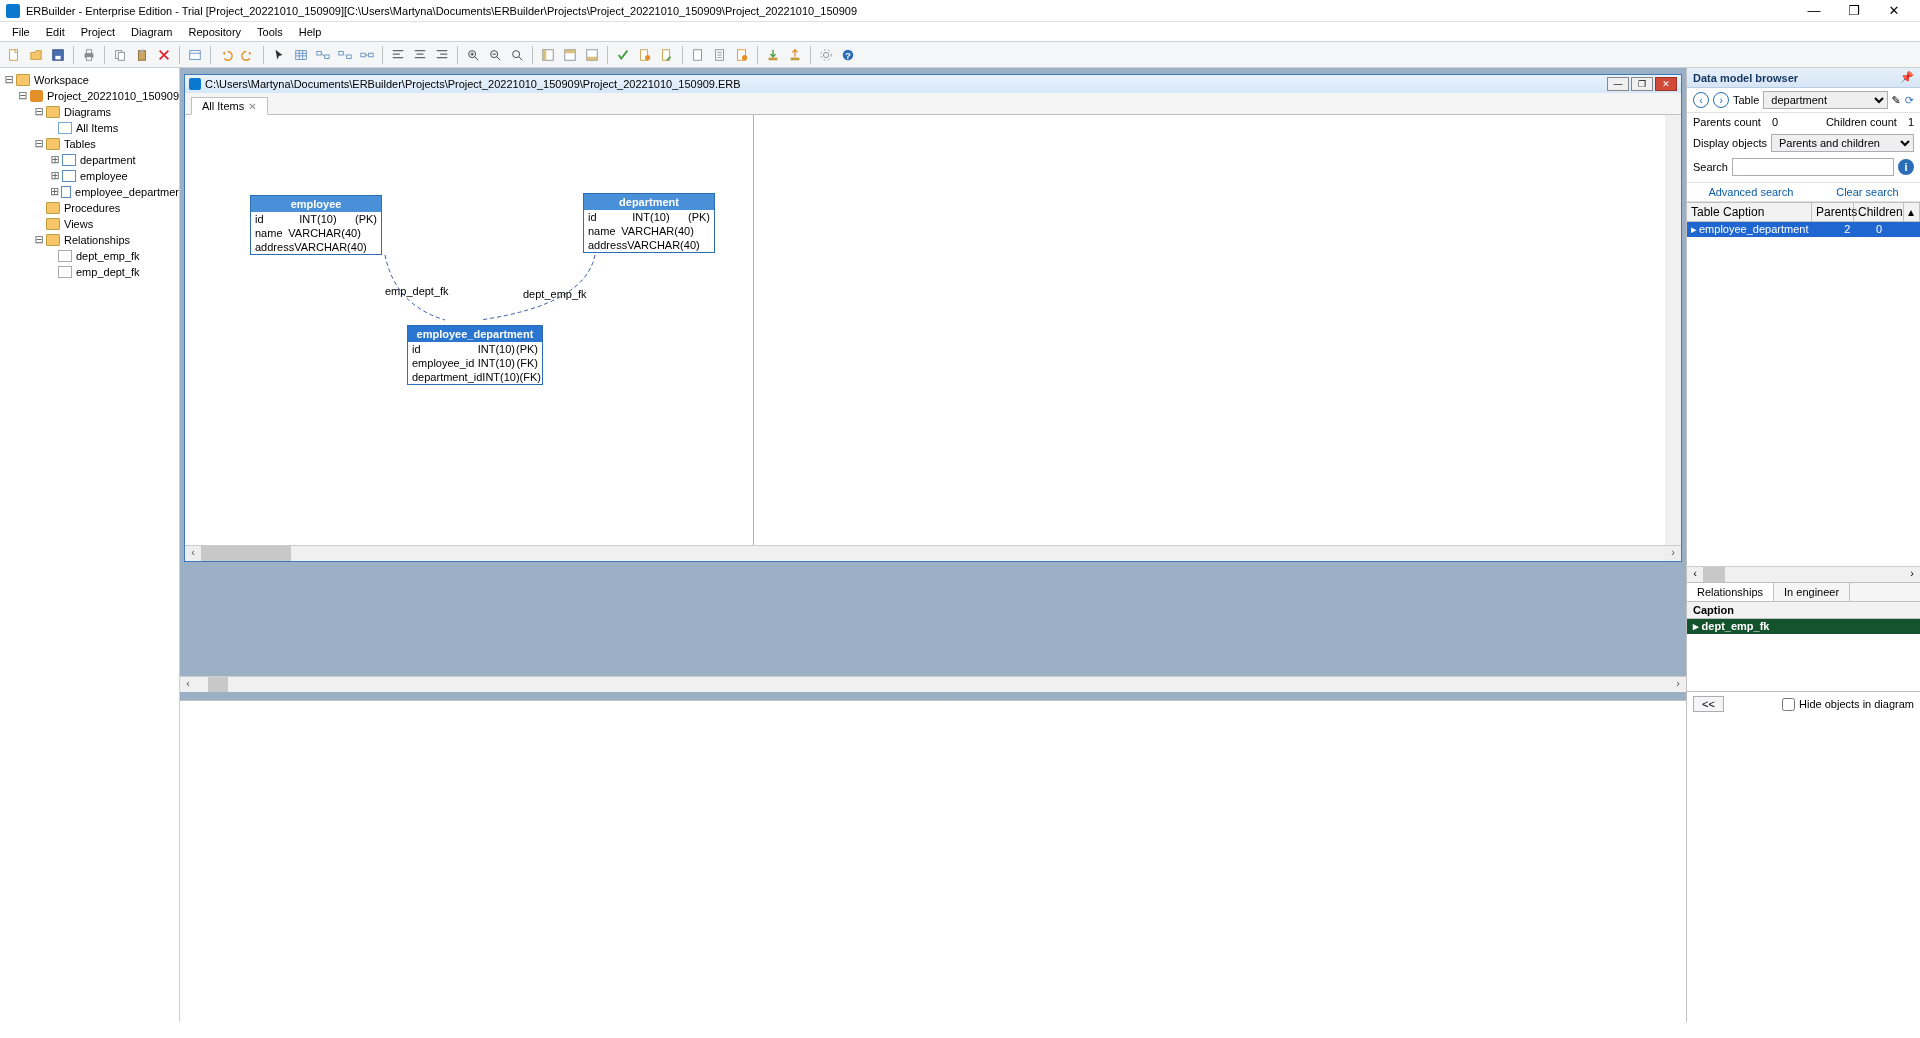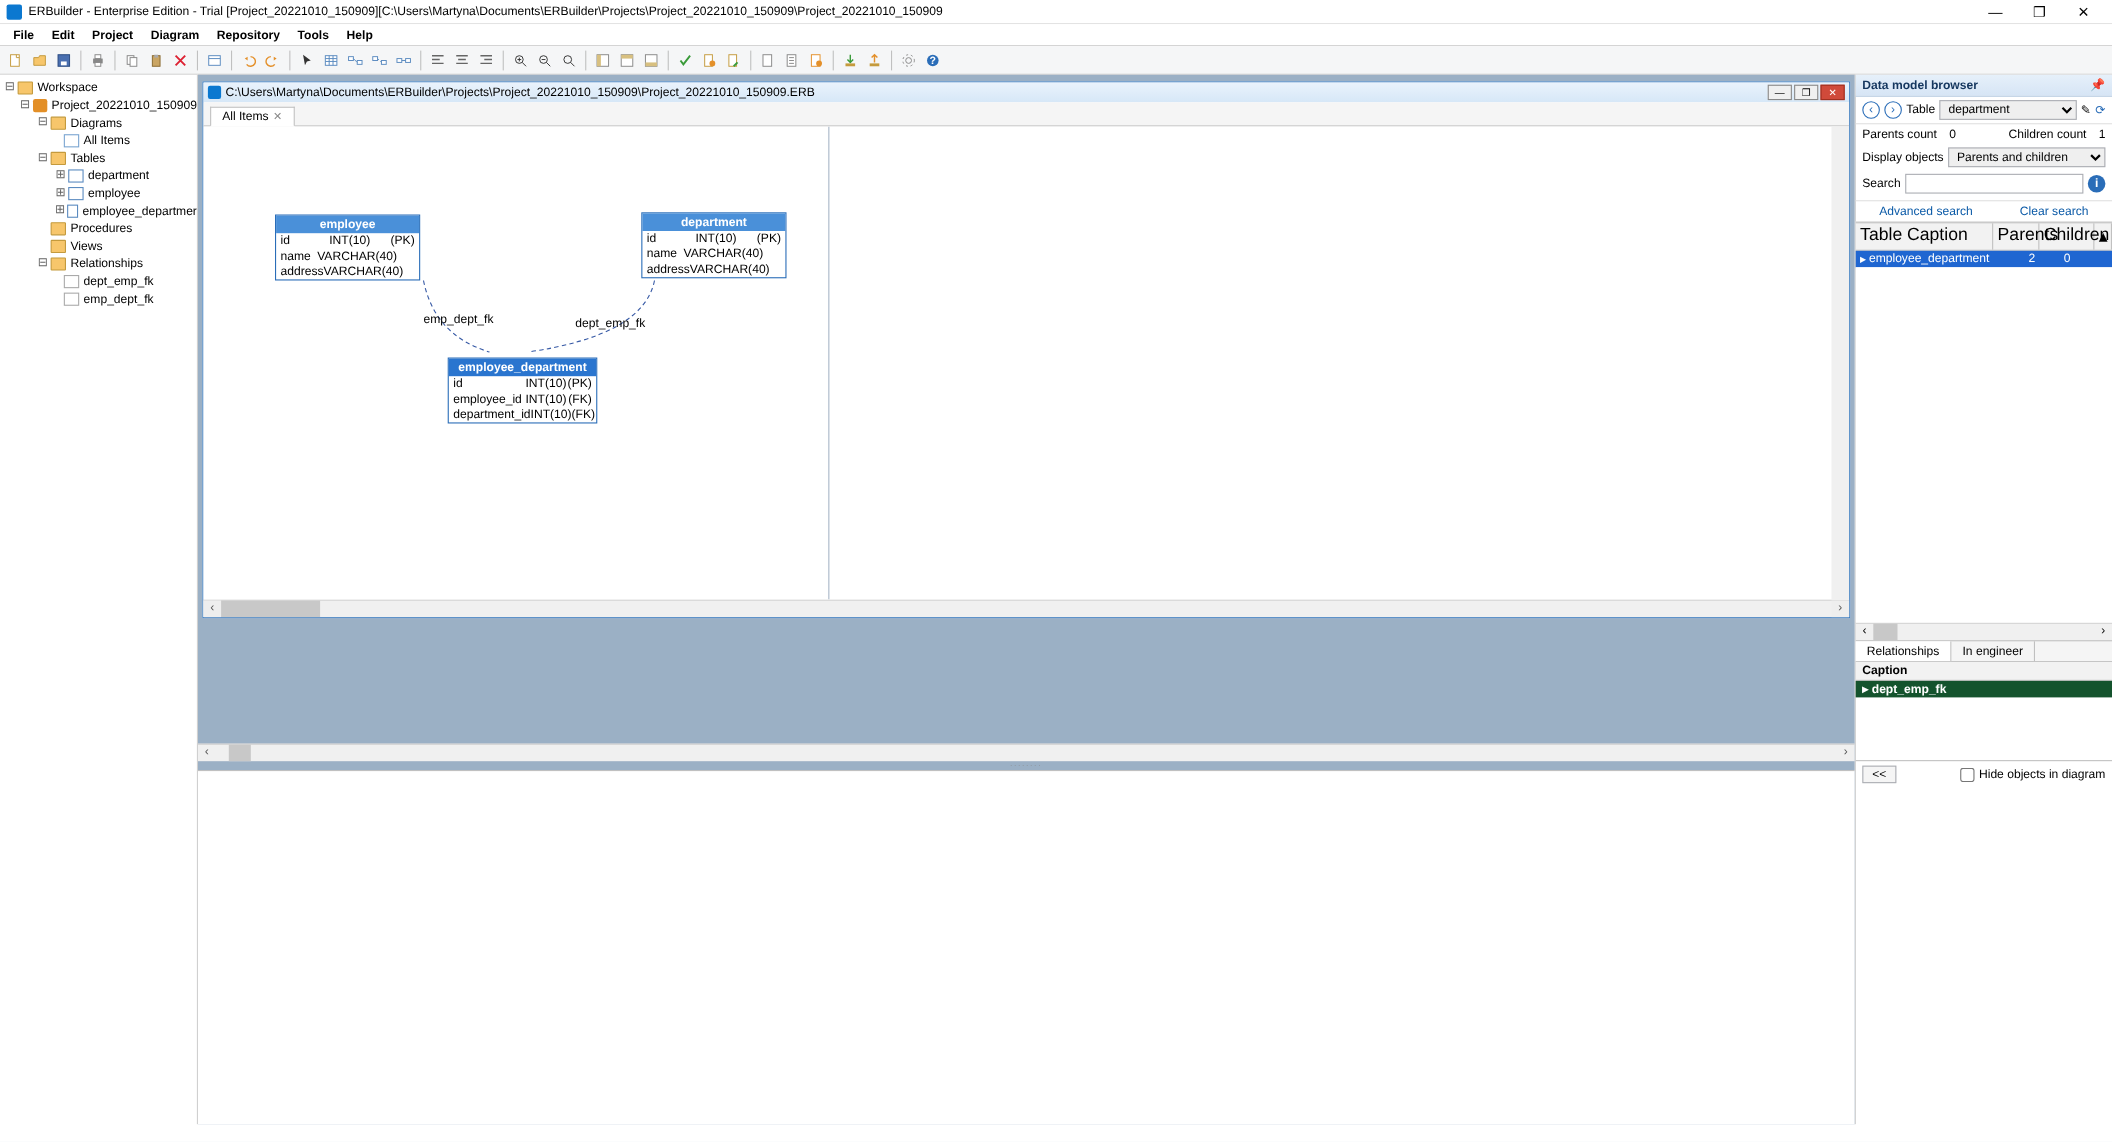--- a/index.html
+++ b/index.html
@@ -2,21 +2,21 @@
 <html><head>
 <meta charset="utf-8">
 <style>
 * { box-sizing: border-box; margin: 0; padding: 0; font-family: "Segoe UI", Tahoma, sans-serif; font-size: 11px; }
 html, body { width: 1920px; height: 1038px; background: #fff; overflow: hidden; }
 .titlebar { height: 22px; background: #fff; display: flex; align-items: center; padding: 0 6px; border-bottom: 1px solid #e0e0e0; }
 .titlebar .icon { width: 14px; height: 14px; background: #0b78d0; border-radius: 2px; margin-right: 6px; }
 .titlebar .title { flex: 1; color: #000; }
 .titlebar .winbtn { width: 40px; height: 20px; display: flex; align-items: center; justify-content: center; font-size: 13px; color: #000; }
 .menubar { height: 20px; background: #fff; display: flex; align-items: center; padding: 0 4px; border-bottom: 1px solid #d0d0d0; }
-.menubar .menuitem { padding: 2px 8px; color: #000; cursor: default; font-weight: bold; }
+.menubar .menuitem { padding: 2px 8px; color: #000; cursor: default; }
 .toolbar { height: 26px; background: #f5f6f7; display: flex; align-items: center; padding: 0 4px; gap: 2px; border-bottom: 1px solid #d0d0d0; }
 .toolbar .tbtn { width: 20px; height: 20px; display: flex; align-items: center; justify-content: center; border: 1px solid transparent; border-radius: 2px; }
 .toolbar .sep { width: 1px; height: 18px; background: #c0c0c0; margin: 0 3px; }
 .main { display: flex; height: 954px; }
 .tree { width: 180px; border-right: 1px solid #d0d0d0; padding: 4px 0; overflow: auto; background: #fff; }
 .tree .node { display: flex; align-items: center; height: 16px; padding-left: 4px; white-space: nowrap; }
 .tree .node .tw { width: 10px; height: 10px; margin-right: 2px; display: inline-block; text-align: center; line-height: 8px; color: #666; }
 .tree .node .ic { width: 14px; height: 12px; margin-right: 4px; }
 .folder-icon { background: #f7c66b; border: 1px solid #c49a3d; border-radius: 1px; }
 .db-icon { background: #e38f27; border-radius: 2px; }
@@ -61,21 +61,21 @@
 .rightpanel { width: 234px; border-left: 1px solid #c0c0c0; background: #fff; display: flex; flex-direction: column; }
 .rightpanel .hdr { background: linear-gradient(#e6f0fa,#d6e5f5); height: 20px; display:flex; align-items:center; padding:0 6px; font-weight:bold; color:#14365e; border-bottom:1px solid #b8cde2; }
 .rightpanel .hdr .pin { margin-left:auto; font-size:11px; }
 .rightpanel .row { display:flex; align-items:center; padding:3px 6px; gap:4px; }
 .rightpanel .nav { border-bottom:1px solid #e0e0e0; }
 .rightpanel select, .rightpanel input[type=text] { flex:1; border:1px solid #abadb3; height:18px; font-size:11px; padding:0 3px; }
 .rightpanel .searchrow { border-bottom:1px solid #e0e0e0; padding-bottom:6px; }
 .rightpanel .linkrow { display:flex; justify-content:space-around; color:#0b5aa7; cursor:pointer; padding:3px 0; border-bottom:1px solid #e0e0e0; }
 .grid { flex:1; display:flex; flex-direction:column; }
 .grid .ghdr { display:flex; background:#f2f2f2; border-bottom:1px solid #c0c0c0; border-top:1px solid #c0c0c0; }
-.grid .ghdr div { padding:2px 4px; border-right:1px solid #c0c0c0; font-size:16px; }
+.grid .ghdr div { padding:2px 4px; border-right:1px solid #c0c0c0; font-size:12px; }
 .grid .gh1 { flex:1; }
 .grid .gh2 { width:42px; text-align:right; }
 .grid .gh3 { width:50px; text-align:center; }
 .grid .gh4 { width:16px; }
 .grid .grow { display:flex; background:#1f66d1; color:#fff; }
 .grid .grow div { padding:1px 4px; font-size:11px; }
 .grid .gbody { flex:1; position:relative; background:#fff; }
 .grid .gsbx { height:16px; display:flex; background:#f0f0f0; border-top:1px solid #ccc; }
 .grid .gsbx .arrow { width:16px; text-align:center; }
 .grid .gsbx .track { flex:1; position:relative; }

